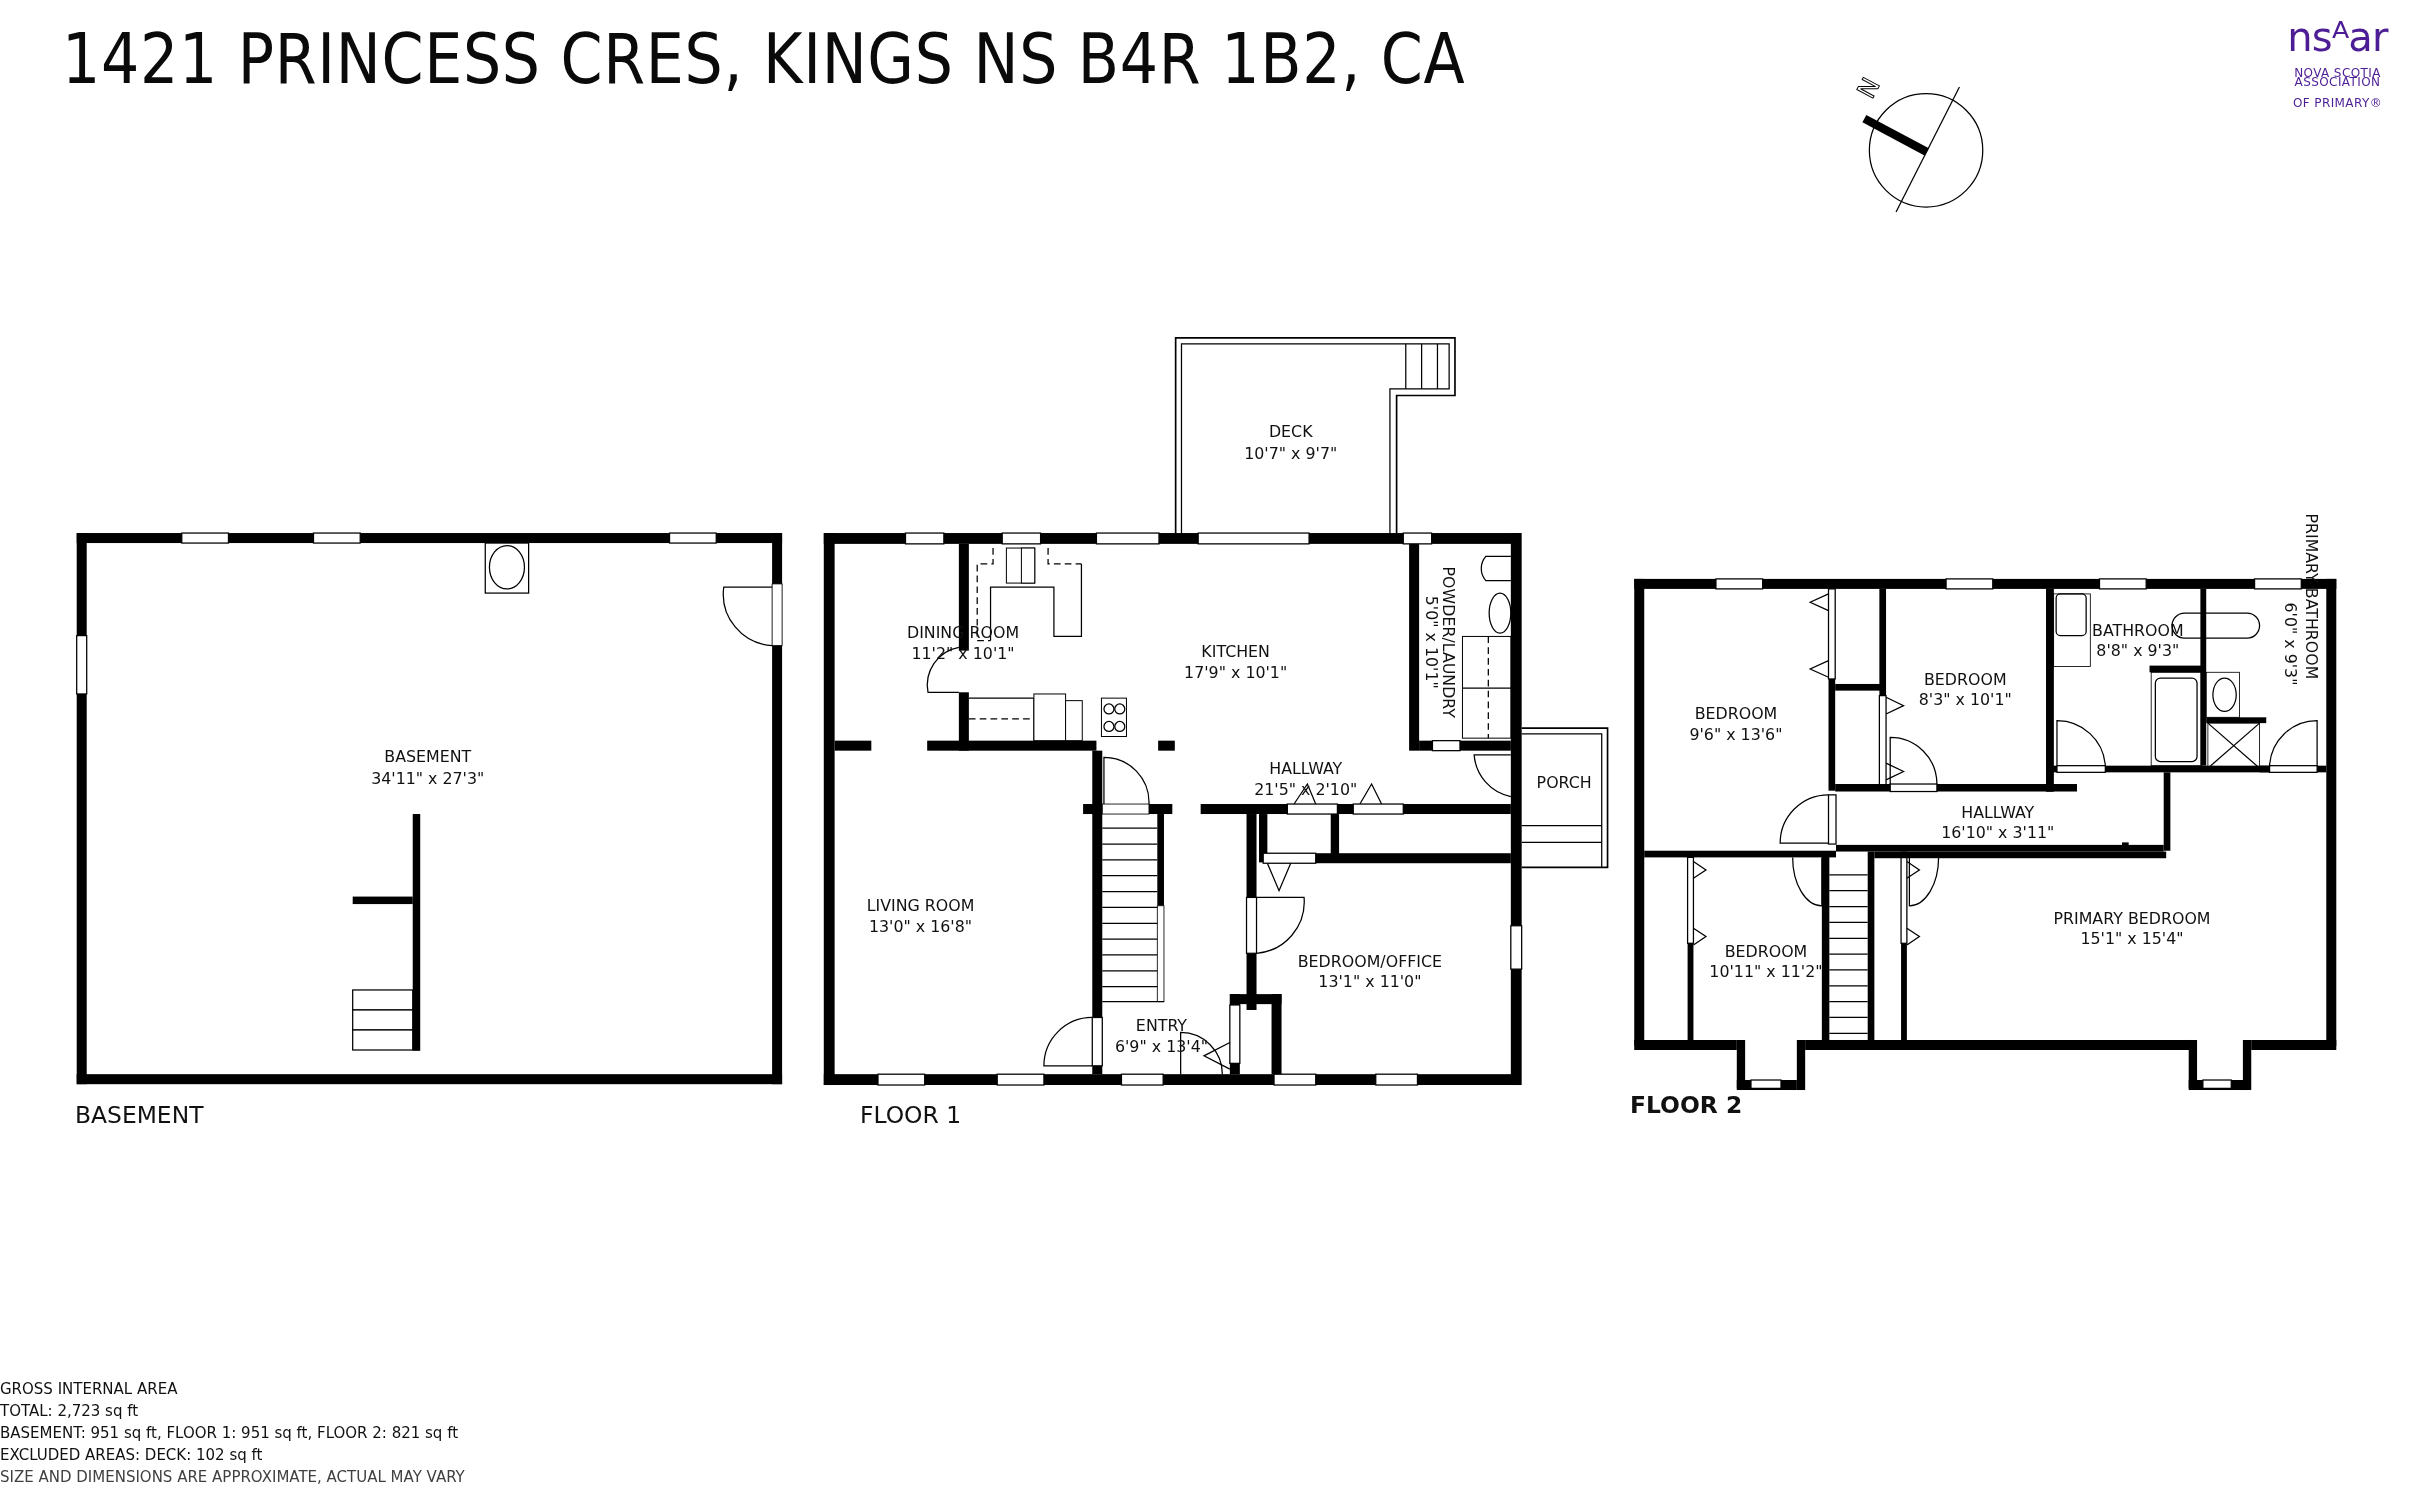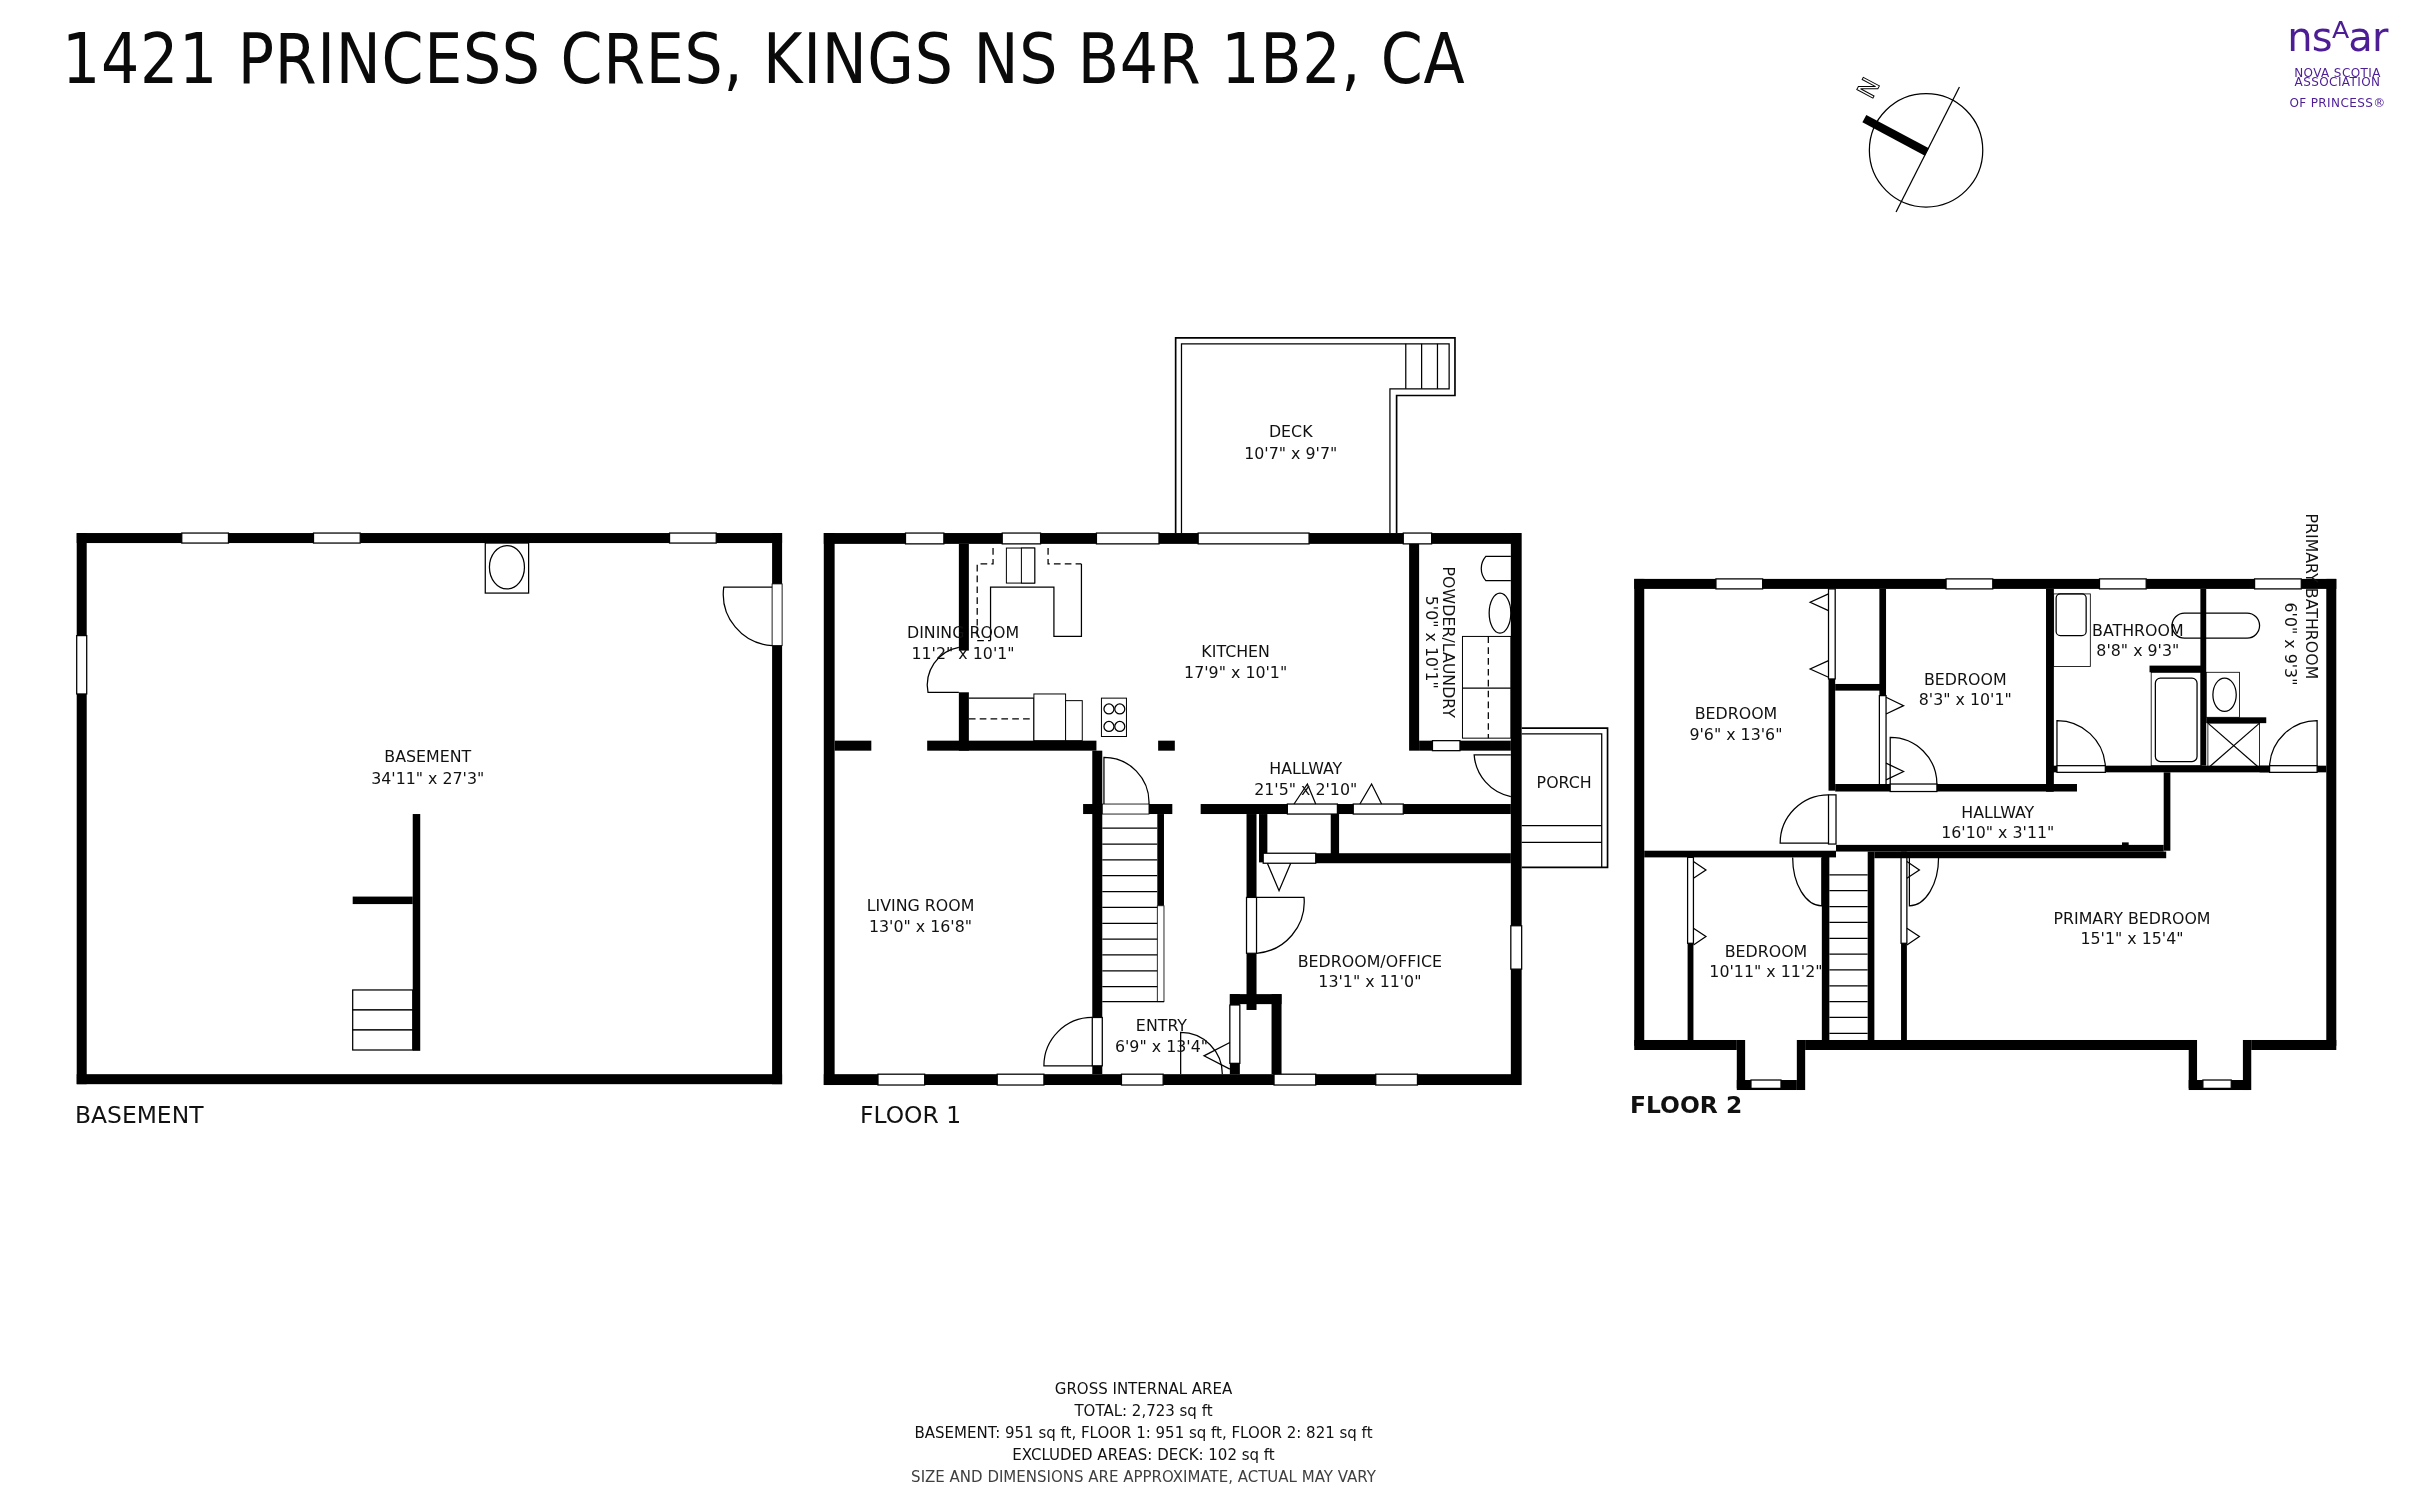--- a/index.html
+++ b/index.html
@@ -12,33 +12,33 @@
   .logo .mark { font-family: "DejaVu Sans", sans-serif; font-size: 40px; letter-spacing: -0.8px; line-height: 1; }
   .logo .sub { font-size: 12px; line-height: 9.2px; letter-spacing: 0.4px; margin-top: 12px; }
   svg.plan { position: absolute; left: 0; top: 0; }
   .wall { fill: #000; }
   .ln { stroke: #000; fill: none; stroke-width: 2; }
   .ln1 { stroke: #000; fill: none; stroke-width: 1.5; }
   .dash { stroke: #000; fill: none; stroke-width: 1.5; stroke-dasharray: 8 5; }
   .win { fill: #fff; stroke: #000; stroke-width: 1.5; }
   .room-label { font-family: "DejaVu Sans", sans-serif; font-size: 19px; fill: #111; text-anchor: middle; }
   .floor-label { position: absolute; font-size: 23.4px; font-family: "DejaVu Sans", sans-serif; color: #111; }
-  .summary { position: absolute; left: 0; width: 2287px; top: 1378px; text-align: center;
+  .summary { position: absolute; left: 0; width: 2287px; top: 1378px; 
              font-size: 15px; line-height: 22px; color: #111; }
   .summary .muted { color: #404040; }
 </style>
 </head>
 <body>
 
 <div class="title">1421 PRINCESS CRES, KINGS NS B4R 1B2, CA</div>
 
 <div class="logo">
   <div class="mark">nsᴬar</div>
   <div class="sub">NOVA SCOTIA ASSOCIATION</div>
-  <div class="sub">OF PRINCESS®</div>
+  <div class="sub">OF PRIMARY®</div>
 </div>
 
 <svg class="plan" width="2413" height="1508" viewBox="0 0 2894 1808">
 
   <g>
     <circle cx="2310" cy="180" r="68" fill="none" stroke="#000" stroke-width="1.5"></circle>
     <line x1="2350" y1="104" x2="2274" y2="254" stroke="#000" stroke-width="1.5"></line>
     <line x1="2236" y1="142" x2="2311" y2="182" stroke="#000" stroke-width="10"></line>
     <text x="2245" y="120" font-size="30" transform="rotate(-62 2245 120)" fill="#fff" stroke="#000" stroke-width="1.2" font-family="DejaVu Sans, sans-serif">N</text>
   </g>

